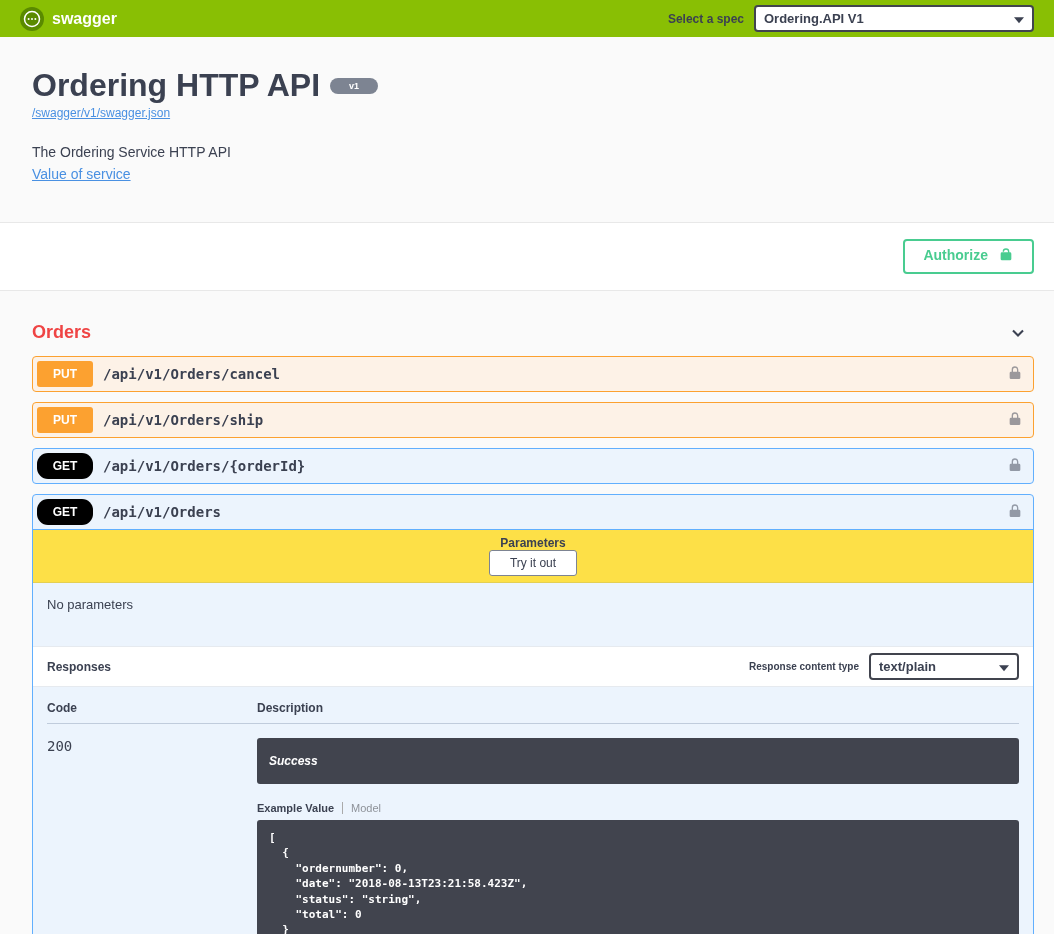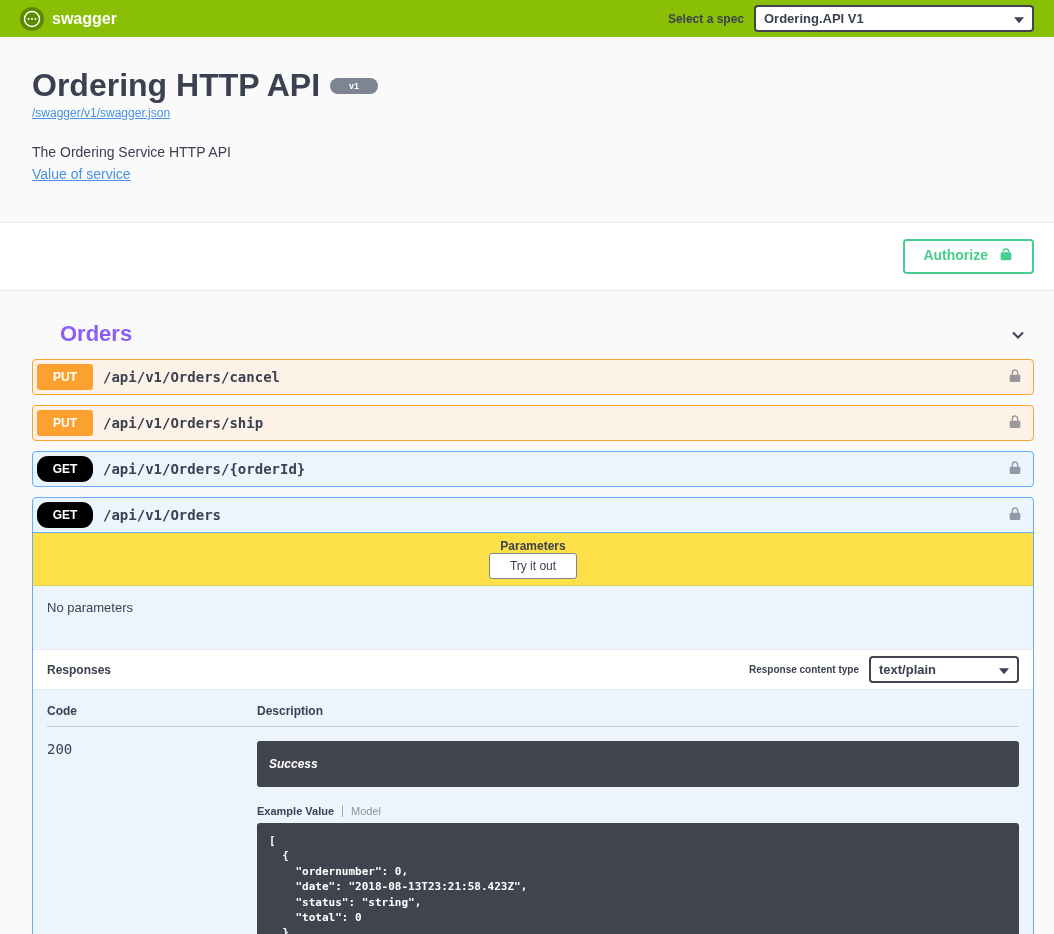--- a/index.html
+++ b/index.html
@@ -22,21 +22,21 @@
   .api-desc { margin-top: 24px; font-size: 14px; color: #3b4151; }
   .tos-link { color: #4990e2; font-size: 14px; text-decoration: underline; margin-top: 6px; display: inline-block; }
 
   .auth-section { background: #fff; padding: 16px 20px 16px 32px; display: flex; justify-content: flex-end; border-bottom: 1px solid #e8e8e8; }
   .auth-button { background: #fff; border: 2px solid #49cc90; color: #49cc90; border-radius: 4px; padding: 6px 18px; font-weight: 700; font-size: 14px; cursor: pointer; display: flex; gap: 10px; }
   .auth-button svg { width: 16px; height: 16px; }
 
   .content { padding: 20px 20px 20px 32px; }
   .tag-section { margin-bottom: 10px; }
   .tag-header { display: flex; align-items: center; justify-content: space-between; padding: 10px 6px 12px 0; cursor: pointer; }
-  .tag-name { font-size: 22px; font-weight: 800; color: #8b5cf6; margin-left: 28px; }
+  .tag-name { font-size: 18px; font-weight: 800; color: #ef4444; }
   .chevron-icon svg { width: 20px; height: 20px; transform: translateY(2px); }
 
   .op-block { border-radius: 4px; margin-bottom: 10px; overflow: hidden; }
   .op-put { border: 1px solid #fca130; background: #fdf2e7; }
   .op-get { border: 1px solid #61affe; background: #ecf4fd; }
   .op-header { display: flex; align-items: center; padding: 4px 10px 4px 4px; cursor: pointer; }
   .op-method { color: #fff; font-size: 12px; font-weight: 700; border-radius: 3px; padding: 6px 0; min-width: 56px; text-align: center; margin-right: 10px; }
   .op-put .op-method { background: #fca130; }
   .op-get .op-method { background: #000000; border-radius: 11px; }
   .op-path { font-family: "Consolas","Menlo",monospace; font-size: 14px; color: #3b4151; font-weight: 700; flex: 1; }

